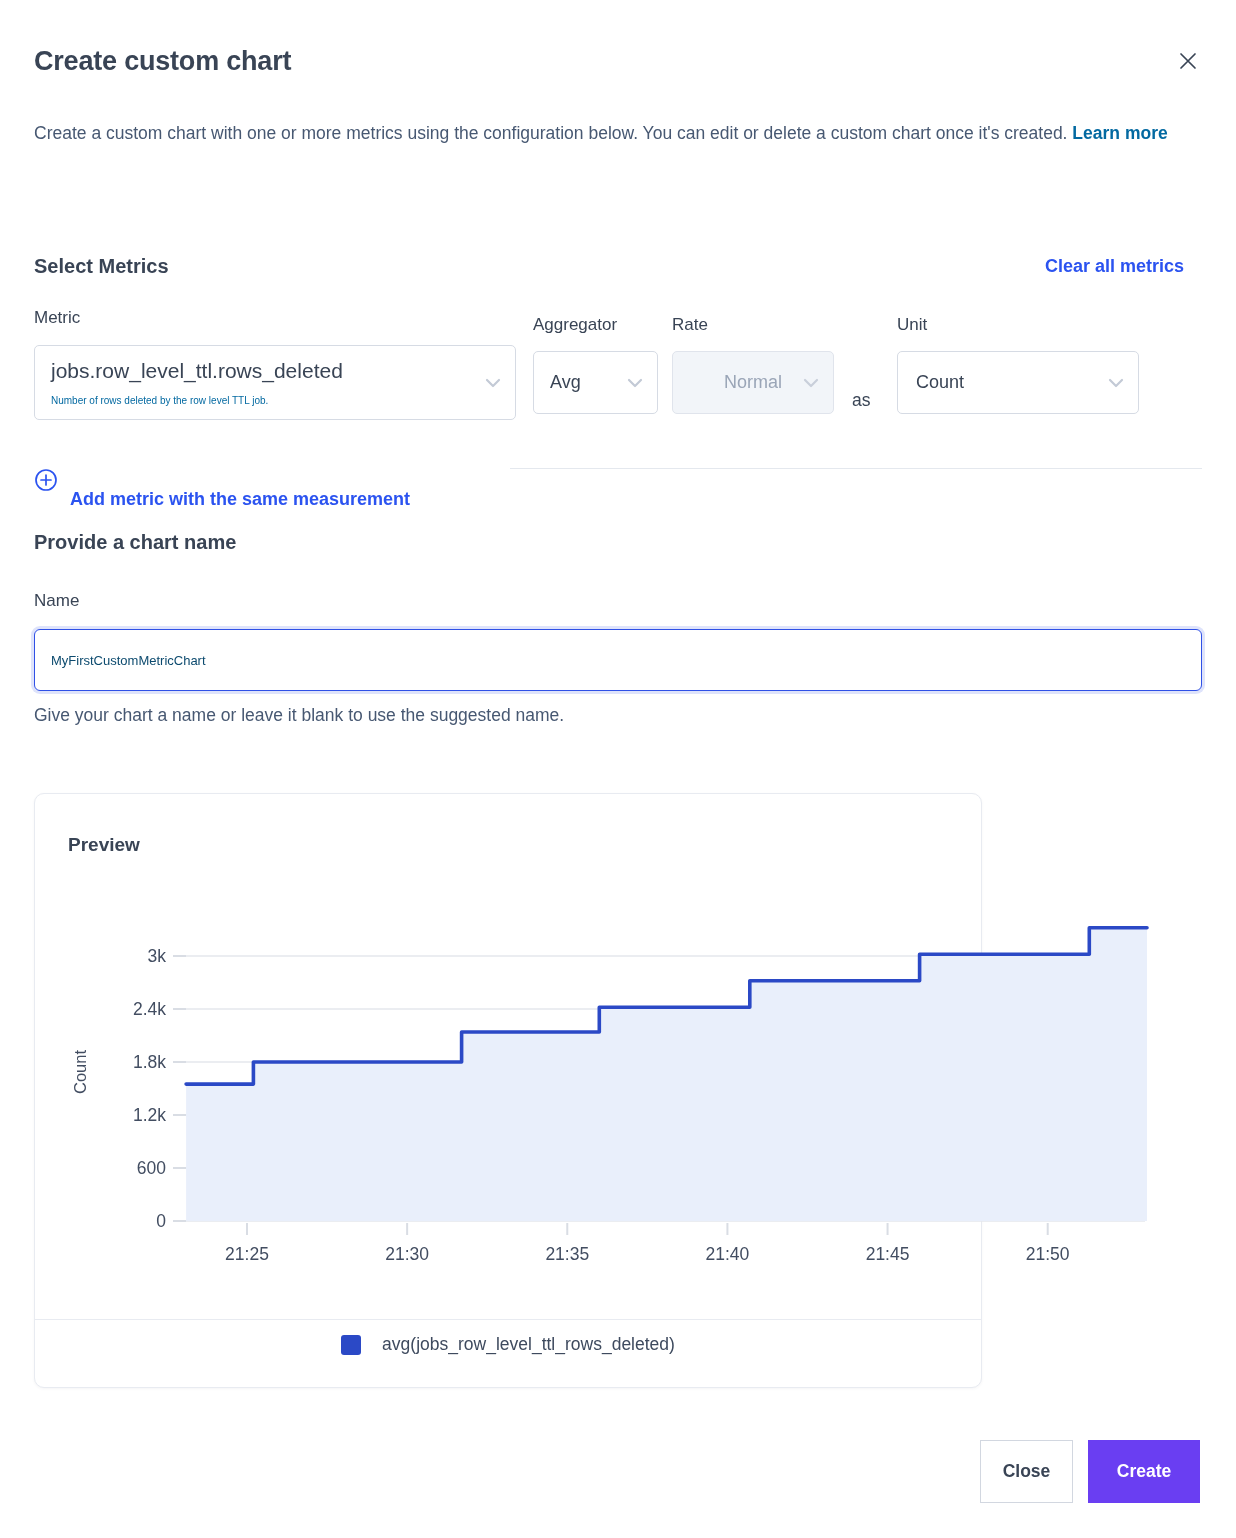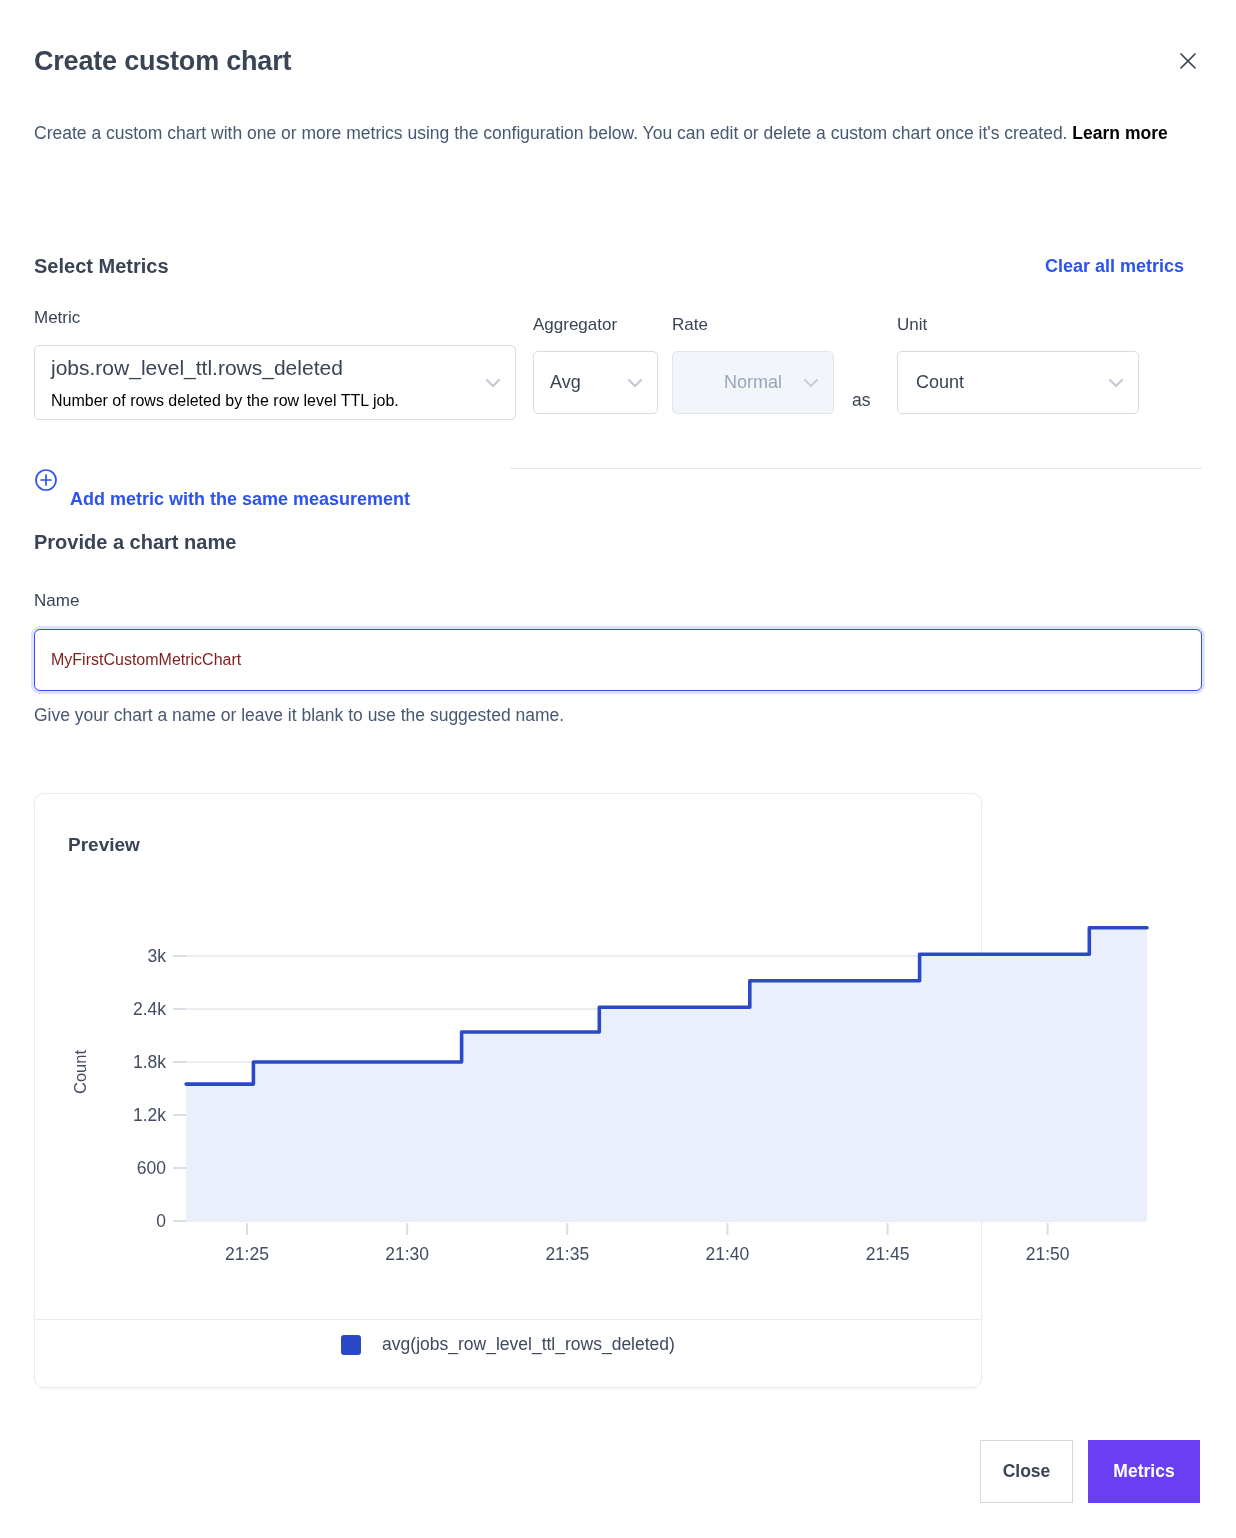--- a/index.html
+++ b/index.html
@@ -3,45 +3,45 @@
 <meta charset="utf-8">
 <style>
   * { margin:0; padding:0; box-sizing:border-box; }
   html,body { width:1236px; height:1538px; background:#ffffff; font-family:"Liberation Sans", sans-serif; }
   .modal { position:relative; width:1236px; height:1538px; background:#fff; overflow:hidden; }
 
   .page-title { position:absolute; left:34px; top:46px; font-size:27px; font-weight:700; color:#394455; letter-spacing:-0.2px; }
   .close-btn { position:absolute; left:1170px; top:44px; width:36px; height:36px; background:none; border:none; cursor:pointer; display:flex; align-items:center; justify-content:center; }
 
   .description { position:absolute; left:34px; top:114px; width:1150px; font-size:17.5px; line-height:38.5px; color:#475872; }
-  .link { color:#000000; font-weight:600; text-decoration:none; cursor:pointer; }
+  .link { color:#0369a1; font-weight:600; text-decoration:none; cursor:pointer; }
 
   .section-heading { position:absolute; font-size:20px; font-weight:700; color:#394455; }
   .clear-link { position:absolute; right:52px; top:256px; font-size:18px; font-weight:700; color:#2b53f0; text-decoration:none; cursor:pointer; }
 
   .field-label { position:absolute; font-size:17px; font-weight:400; color:#394455; }
 
   .select { position:absolute; background:#fff; border:1px solid #d6dbe4; border-radius:5px; display:flex; align-items:center; cursor:pointer; }
   .select .chev { position:absolute; right:14px; top:50%; transform:translateY(-50%); }
   .select.disabled { background:#f2f5f9; border-color:#e0e4ec; cursor:default; }
   .sel-value { font-size:18px; color:#394455; }
   .select.disabled .sel-value { color:#9aa5b7;margin-left:35px; }
   .metric-select { left:34px; top:345px; width:482px; height:75px; padding:10px 40px 10px 16px; align-items:flex-start; flex-direction:column; justify-content:center; }
   .metric-select .sel-value { font-size:21px; }
-  .metric-desc { font-size:16px; color:#000000; margin-top:12px; }
+  .metric-desc { font-size:10px; color:#0369a1; margin-top:12px; }
   .agg-select  { left:533px; top:351px; width:125px; height:63px; padding:0 16px; }
   .rate-select { left:672px; top:351px; width:162px; height:63px; padding:0 16px; }
   .unit-select { left:897px; top:351px; width:242px; height:63px; padding:0 18px; }
   .as-label { position:absolute; left:852px; top:390px; font-size:17.5px; color:#394455; }
 
   .add-metric { position:absolute; left:34px; top:453px; display:flex; align-items:center; gap:12px; background:none; border:none; cursor:pointer; }
   .add-metric-label { font-size:18px; font-weight:700; color:#2b53f0;margin-top:36px; }
   .metric-divider { position:absolute; left:510px; right:34px; top:468px; border-top:1px solid #e4e8ee; }
 
-  .name-input { position:absolute; left:34px; top:629px; width:1168px; height:62px; border:1.6px solid #2f50e6; border-radius:6px; box-shadow:0 0 0 3px rgba(47,80,230,0.16); padding:7px 16px; font-size:16px; color:#7f1d1d; font-family:"Liberation Sans", sans-serif; outline:none; }
+  .name-input { position:absolute; left:34px; top:629px; width:1168px; height:62px; border:1.6px solid #2f50e6; border-radius:6px; box-shadow:0 0 0 3px rgba(47,80,230,0.16); padding:7px 16px; font-size:13px; color:#0c4a6e; font-family:"Liberation Sans", sans-serif; outline:none; }
   .helper { position:absolute; left:34px; top:705px; font-size:17.5px; color:#475872; }
 
   .preview-card { position:absolute; left:34px; top:793px; width:948px; height:595px; background:#fff; border:1px solid #e8ebf1; border-radius:10px; box-shadow:0 1px 3px rgba(57,68,85,0.05); }
   .preview-heading { position:absolute; left:33px; top:40px; font-size:19px; font-weight:700; color:#394455; }
   .chart-svg { position:absolute; left:0; top:93px; }
   .legend-divider { position:absolute; left:0; right:0; top:525px; border-top:1px solid #e8ebf1; }
   .legend { position:absolute; left:0; right:0; top:540px; display:flex; align-items:center; justify-content:center; gap:21px; }
   .legend-swatch { width:20px; height:20px; border-radius:3px; background:#2440c0; }
   .legend-label { font-size:17.5px; color:#3e4a5e; }
 
@@ -170,15 +170,15 @@
         <text x="51" y="185" text-anchor="middle" font-size="16.5" fill="#424d61" transform="rotate(-90 51 185)">Count</text>
       </svg>
     <div class="legend-divider"></div>
     <div class="legend">
       <span class="legend-swatch" id="legend-swatch" style="background: rgb(43, 73, 198);"></span>
       <span class="legend-label">avg(jobs_row_level_ttl_rows_deleted)</span>
     </div>
   </div>
 
   <button class="footer-btn btn-close">Close</button>
-  <button class="footer-btn btn-submit">Metrics</button>
+  <button class="footer-btn btn-submit">Create</button>
 
 </div>
 
 </body></html>

